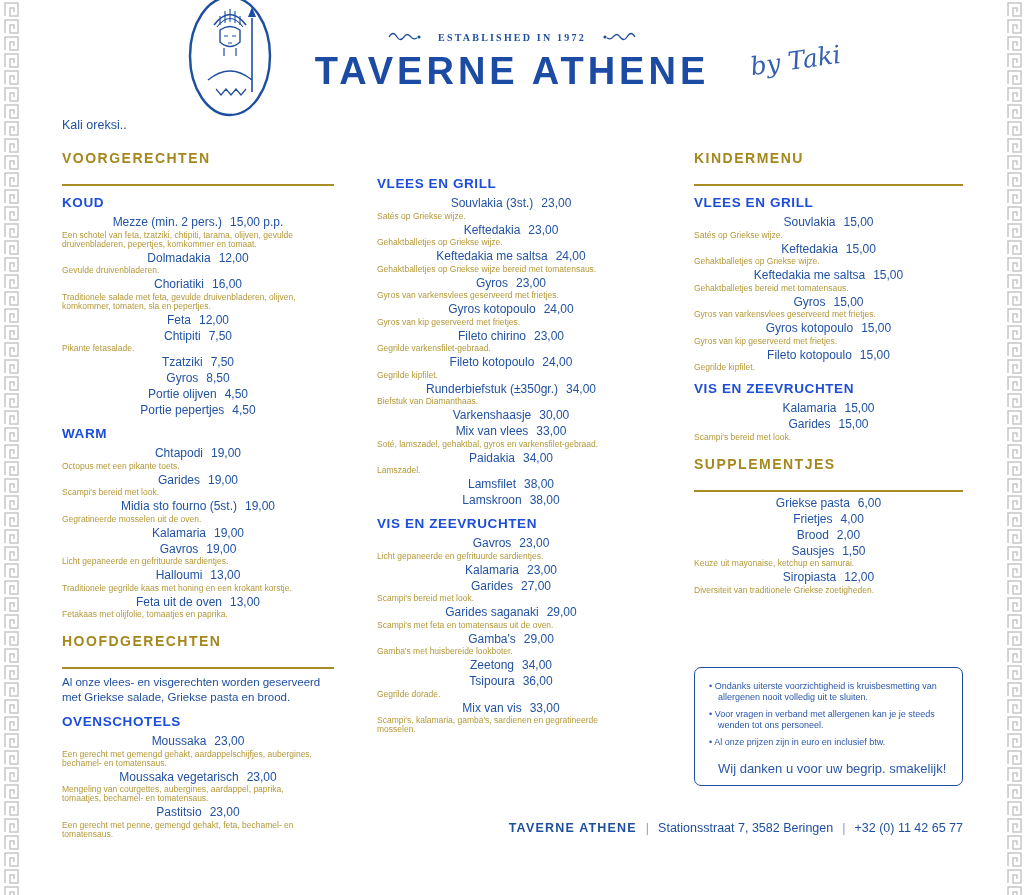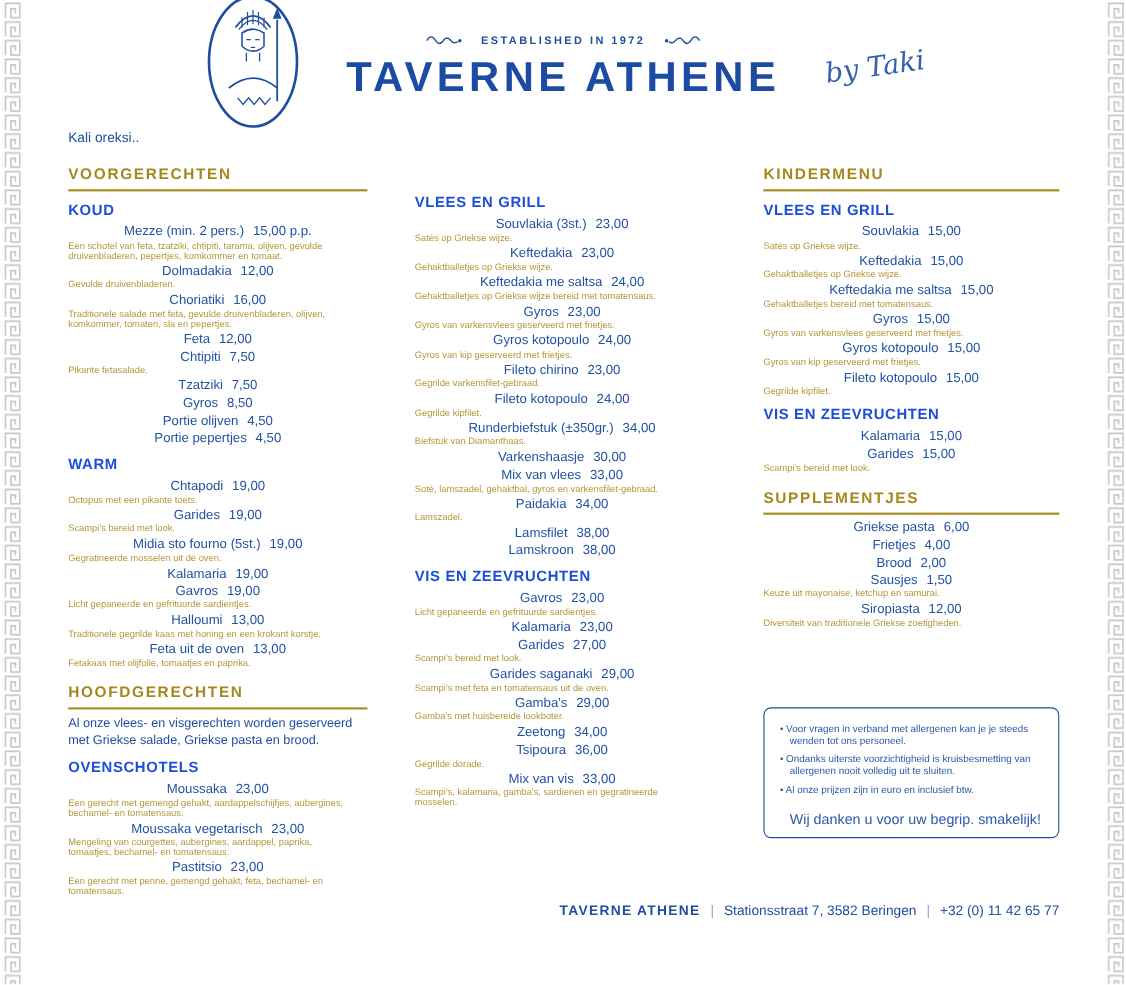--- a/index.html
+++ b/index.html
@@ -14,21 +14,21 @@
 
   
   .meander { position:absolute; top:0; }
   .meander.left { left:2px; }
   .meander.right { right:2px; }
 
   
   .logo { position:absolute; left:186px; top:-6px; }
   .est-row {
     position:absolute; top:31px; left:0; right:0;
-    display:flex; justify-content:center; align-items:center; gap:16px;
+    display:flex; justify-content:center; align-items:center; gap:16px;font-family:Liberation Serif, serif;
   }
   .est-text { font-size:10px; font-weight:bold; letter-spacing:2.2px; color:#1e4e9f; }
   .flip { transform:scaleX(-1); }
   h1.title {
     position:absolute; top:50px; left:0; right:0; text-align:center;
     font-size:38px; font-weight:bold; letter-spacing:4px; color:#1c4ba4;
   }
   .byline {
     position:absolute; left:750px; top:46px;
     font-family:"DejaVu Serif", serif; font-style:italic;
@@ -37,21 +37,21 @@
   .tagline { position:absolute; left:62px; top:118px; font-size:12.5px; color:#1e4e9f; }
 
   
   .col { position:absolute; top:150px; }
   #col-0 { left:62px;  width:272px; }
   #col-1 { left:377px; width:268px; padding-top:17px; }
   #col-2 { left:694px; width:269px; }
 
   .sec-heading {
     font-size:14px; font-weight:bold; letter-spacing:1.5px; color:#a5881d;
-    border-bottom:2px solid #a98d24; padding-bottom:6px; margin:14px 0 5px 0;
+    border-bottom:2px solid #a98d24; padding-bottom:18px; margin:14px 0 5px 0;
   }
   .col > .sec-heading:first-child { margin-top:0; }
 
   .sub-heading {
     font-size:13.5px; font-weight:bold; letter-spacing:.6px;
     color:#1d4ed8; margin:9px 0 6px 0;
   }
 
   .menu-item { margin-bottom:3px; }
   .mi-row {
@@ -513,22 +513,22 @@
         <div class="mi-desc">Keuze uit mayonaise, ketchup en samurai.</div>
       </div>
       <div class="menu-item">
         <div class="mi-row">
           <span class="mi-name">Siropiasta</span>
           <span class="mi-price">12,00</span>
         </div>
         <div class="mi-desc">Diversiteit van traditionele Griekse zoetigheden.</div>
       </div>
       <div class="infobox">
+        <div class="ib-line">Ondanks uiterste voorzichtigheid is kruisbesmetting van allergenen nooit volledig uit te sluiten.</div>
         <div class="ib-line">Voor vragen in verband met allergenen kan je je steeds wenden tot ons personeel.</div>
-        <div class="ib-line">Ondanks uiterste voorzichtigheid is kruisbesmetting van allergenen nooit volledig uit te sluiten.</div>
         <div class="ib-line">Al onze prijzen zijn in euro en inclusief btw.</div>
         <div class="ib-close">Wij danken u voor uw begrip. smakelijk!</div>
       </div>
     </div>
 </main>
 
 <footer>
   <span class="f-brand">TAVERNE ATHENE</span>
   <span class="f-sep">|</span>
   <span class="f-addr">Stationsstraat 7, 3582 Beringen</span>

